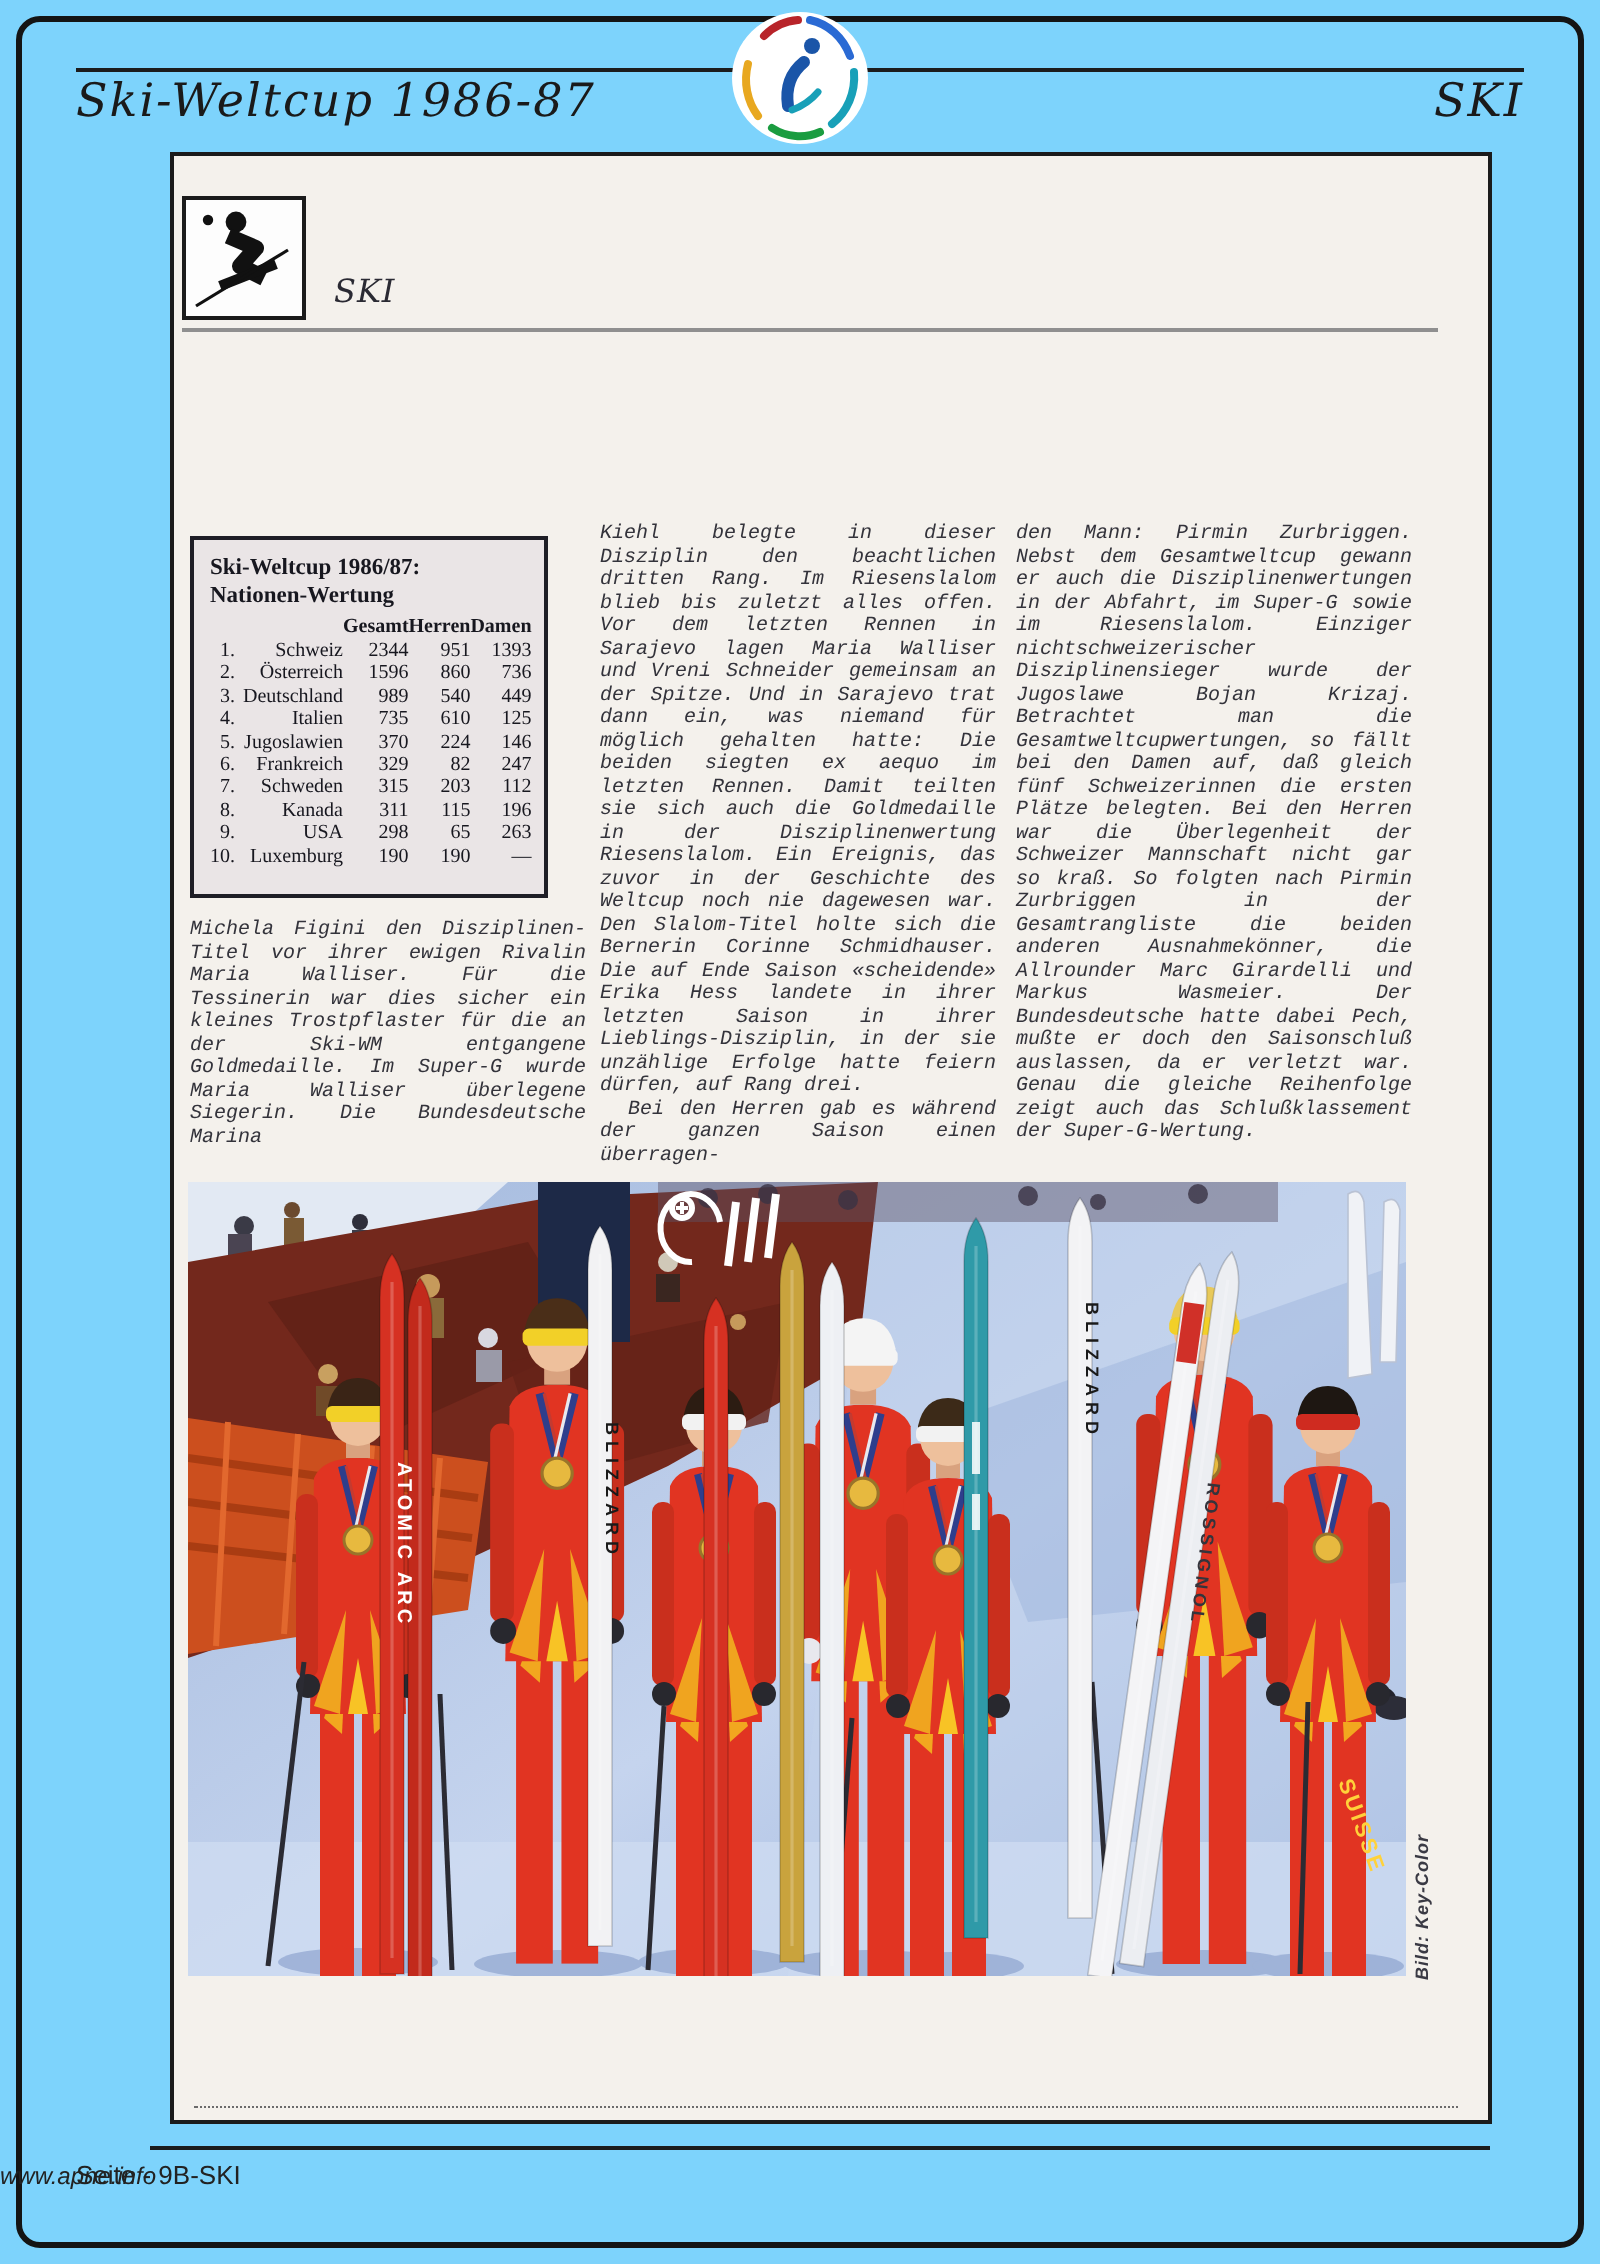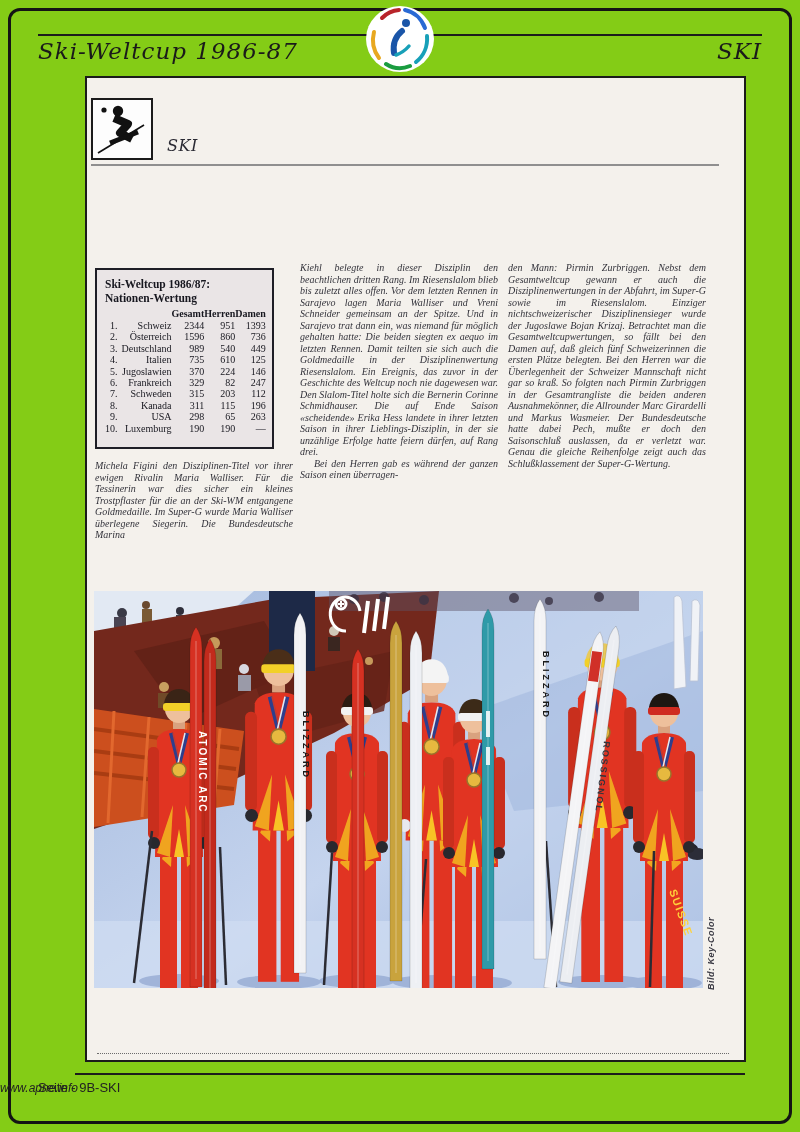--- a/index.html
+++ b/index.html
@@ -1,18 +1,18 @@
 <!DOCTYPE html>
 <html lang="de"><head>
 <meta charset="utf-8">
 <style>
   * { margin:0; padding:0; box-sizing:border-box; }
   html,body { background:#fff; }
   body { width:800px; height:1132px; position:relative; font-family:"Liberation Sans",sans-serif; }
-  .page { position:absolute; inset:0; background:#84cc16;padding-left:35px; }
+  .page { position:absolute; inset:0; background:#7dd3fc;padding-left:35px; }
   .outer-border { position:absolute; left:8px; top:8px; width:784px; height:1116px;
                   border:3px solid #141414; border-radius:12px; }
 
   
   .hdr-line { position:absolute; left:38px; top:34px; width:724px; height:2px; background:#1c1c1c; }
   .hdr-title { position:absolute; left:38px; top:38px; font-family:"DejaVu Serif",serif; font-style:italic;
                font-weight:400; font-size:23px; letter-spacing:1px; color:#1a1a1a; }
   .hdr-right { position:absolute; right:38px; top:38px; font-family:"DejaVu Serif",serif; font-style:italic;
                font-weight:400; font-size:23px; letter-spacing:1px; color:#1a1a1a; }
   .hdr-logo { position:absolute; left:366px; top:6px; width:68px; height:66px; background:#fff; border-radius:50%; }
@@ -31,21 +31,21 @@
             font-family:"Liberation Serif",serif; color:#17171f; }
   .ntable h3 { font-size:11.5px; line-height:14px; font-weight:bold; }
   table.nations { width:100%; border-collapse:collapse; margin-top:3px; }
   table.nations th { font-size:10px; font-weight:bold; text-align:center; padding:0 0 1px 0; }
   table.nations td { font-size:10px; line-height:11.4px; white-space:nowrap; }
   td.td-rank { text-align:right; width:18px; padding-right:4px; }
   td.td-nation { text-align:right; }
   td.td-num { text-align:right; }
 
   
-  .col { position:absolute; width:198px; font-family:Liberation Serif, serif; font-style:italic;
+  .col { position:absolute; width:198px; font-family:Liberation Mono, monospace; font-style:italic;
          font-size:10px; line-height:11.5px; color:#33333b; text-align:justify; hyphens:auto; }
   .col p { margin:0; }
   .col p.indent { text-indent:14px; }
   .col1 { left:8px; top:382px; }
   .col2 { left:213px; top:184px; }
   .col3 { left:421px; top:184px; }
 
   
   .photo-wrap { position:absolute; left:7px; top:513px; width:609px; height:397px; background:#9db5de; }
   .photo-wrap svg { display:block; width:100%; height:100%; }

